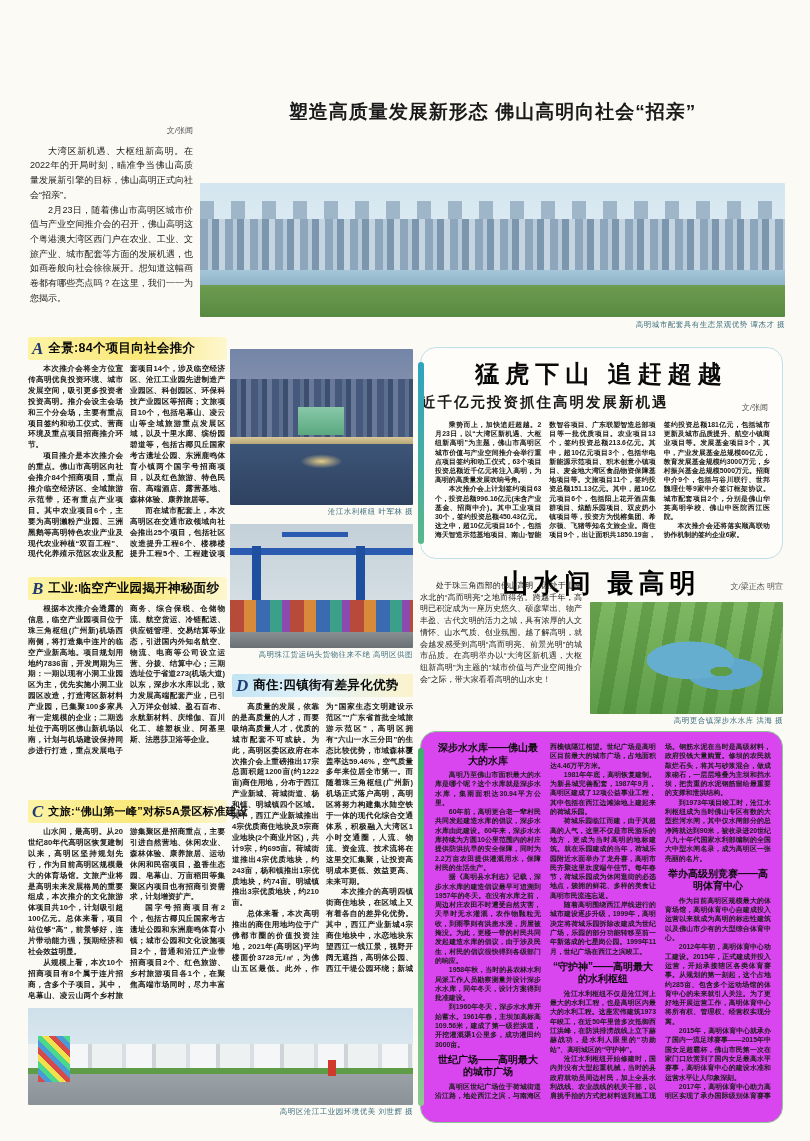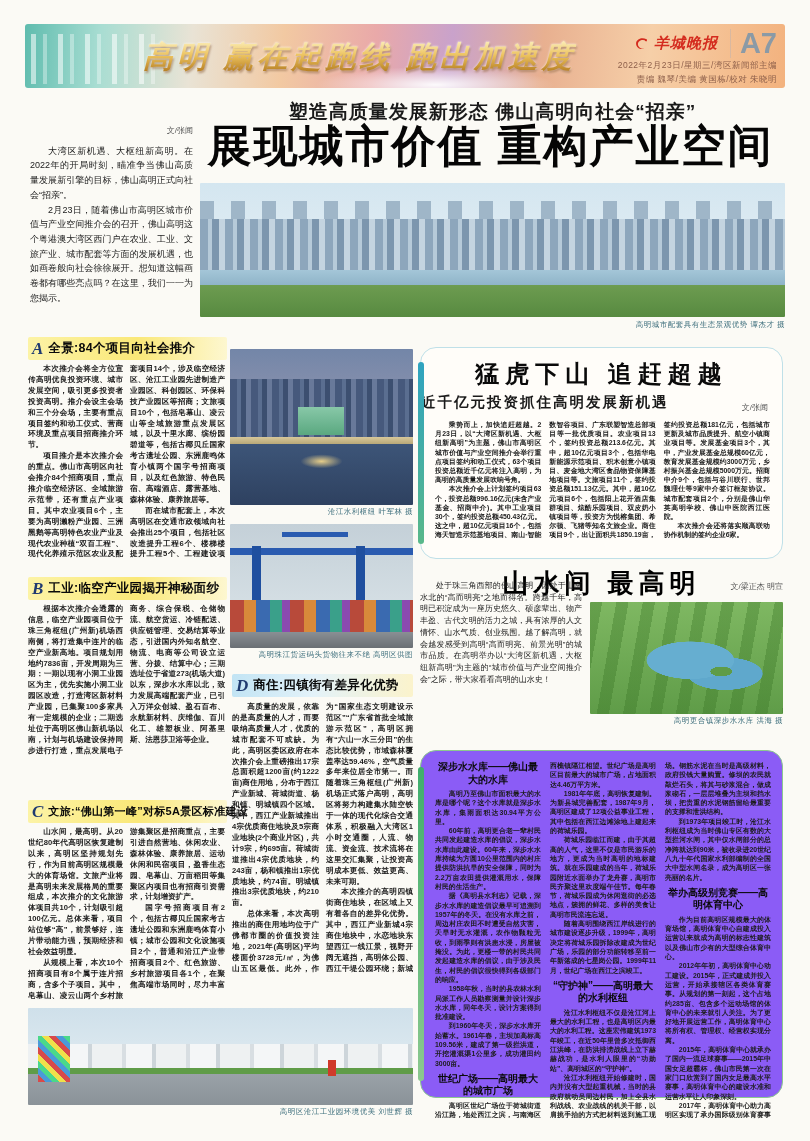--- a/index.html
+++ b/index.html
@@ -91,50 +91,34 @@
   .tiger-title{text-align:center;font-size:24px;font-weight:800;letter-spacing:6px;color:#0a0a0a;margin-top:10px;}
   .tiger-sub{text-align:left;font-size:14.5px;font-weight:600;letter-spacing:2px;color:#1a1a1a;margin-top:3px;}
   .tiger-byline{position:absolute;right:14px;top:54px;font-size:8px;color:#555;}
   .tiger-text{margin:8px 12px 0 14px;height:122px;column-count:3;column-gap:8px;font-size:6.9px;line-height:9.2px;text-align:justify;color:#1c1c1c;overflow:hidden;}
 
   
   .ss-title{left:420px;top:566px;width:363px;text-align:center;font-size:26px;font-weight:800;letter-spacing:5px;color:#000000;white-space:nowrap;}
   .ss-byline{left:700px;top:581px;width:83px;font-size:8px;color:#555;text-align:right;}
   .ss-intro{left:420px;top:580px;width:162px;height:112px;font-size:8px;line-height:11.7px;text-align:justify;color:#1c1c1c;overflow:hidden;}
   .ss-intro p{margin:0;text-indent:2em;}
-  .gbox{left:420px;top:750px;width:363px;height:348px;background:#8b5cf6;border:1.5px solid #8cc88f;border-radius:16px;box-sizing:border-box;}
+  .gbox{left:420px;top:731px;width:363px;height:392px;background:#d946ef;border:1.5px solid #8cc88f;border-radius:16px;box-sizing:border-box;}
   .gbox::before{content:"";position:absolute;left:-3px;top:16px;bottom:16px;width:6px;border-radius:6px;
     background:linear-gradient(#3fae6d,#8cc88f);}
   .gcols{margin:10px 11px 8px 14px;height:364px;column-count:3;column-gap:9px;font-size:6.9px;line-height:9.3px;text-align:justify;color:#1c1c1c;overflow:hidden;}
   .gh{font-size:10px;font-weight:bold;text-align:center;color:#0a0a0a;margin:5px 0 3px;line-height:12.5px;break-inside:avoid;}
   .gcols .first{margin-top:0;}
 </style>
 </head>
 <body>
 
 <div class="page">
 
-  <div class="abs banner">
-    <div class="slogan">高明 赢在起跑线 跑出加速度</div>
-    <div class="banner-right">
-      <div class="masthead-row">
-        <svg width="15" height="15" viewBox="0 0 16 16">
-            <path d="M13.5 3.5 C7 .5 2.2 4.5 2.2 8 c0 4 4.2 7 8.6 5.6 c-3.4.3-6.6-1.8-6.6-4.8 0-3.8 5.3-6 9.3-3z" fill="#d42b1e"></path>
-            <circle cx="12.6" cy="4.6" r="1.1" fill="#d42b1e"></circle>
-          </svg>
-        <span class="masthead">羊城晚报</span>
-        <span class="pageno">A7</span>
-      </div>
-      <div class="dateline">2022年2月23日/星期三/湾区新闻部主编</div>
-      <div class="staffline">责编 魏琴/美编 黄国栋/校对 朱晓明</div>
-    </div>
-  </div>
 
   <div class="abs kicker">塑造高质量发展新形态 佛山高明向社会“招亲”</div>
-  <h1 class="abs headline">展现城市价值 重构产业空间</h1>
 
   <div class="abs intro">
     <div class="byline">文/张闻</div>
     <p>大湾区新机遇、大枢纽新高明。在2022年的开局时刻，瞄准争当佛山高质量发展新引擎的目标，佛山高明正式向社会“招亲”。</p>
     <p>2月23日，随着佛山市高明区城市价值与产业空间推介会的召开，佛山高明这个粤港澳大湾区西门户在农业、工业、文旅产业、城市配套等方面的发展机遇，也如画卷般向社会徐徐展开。想知道这幅画卷都有哪些亮点吗？在这里，我们一一为您揭示。</p>
   </div>
 
   <div class="abs photo ph-city"></div>
   <div class="abs caption" style="left:400px;top:320px;width:385px;">高明城市配套具有生态景观优势 谭杰才 摄</div>
 

